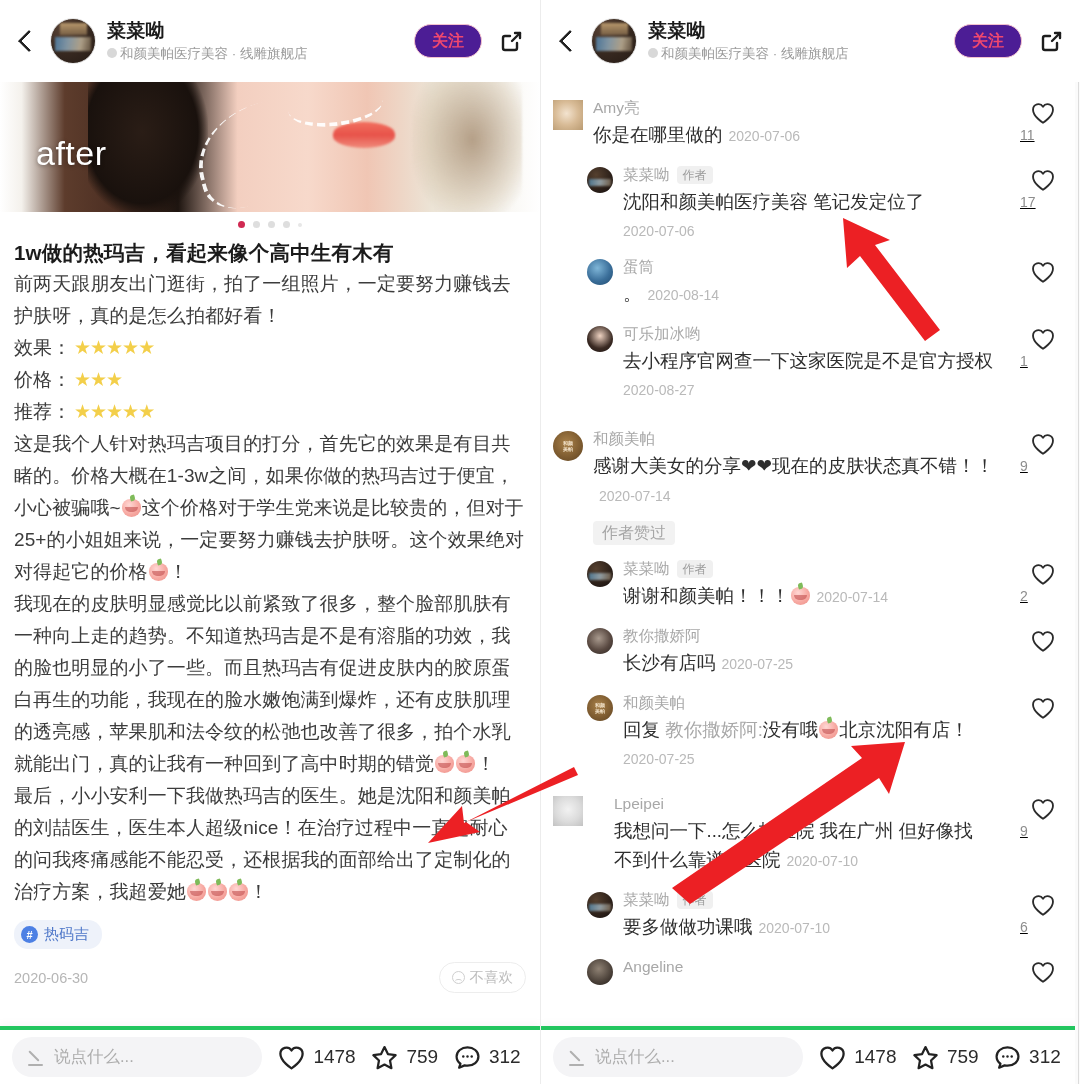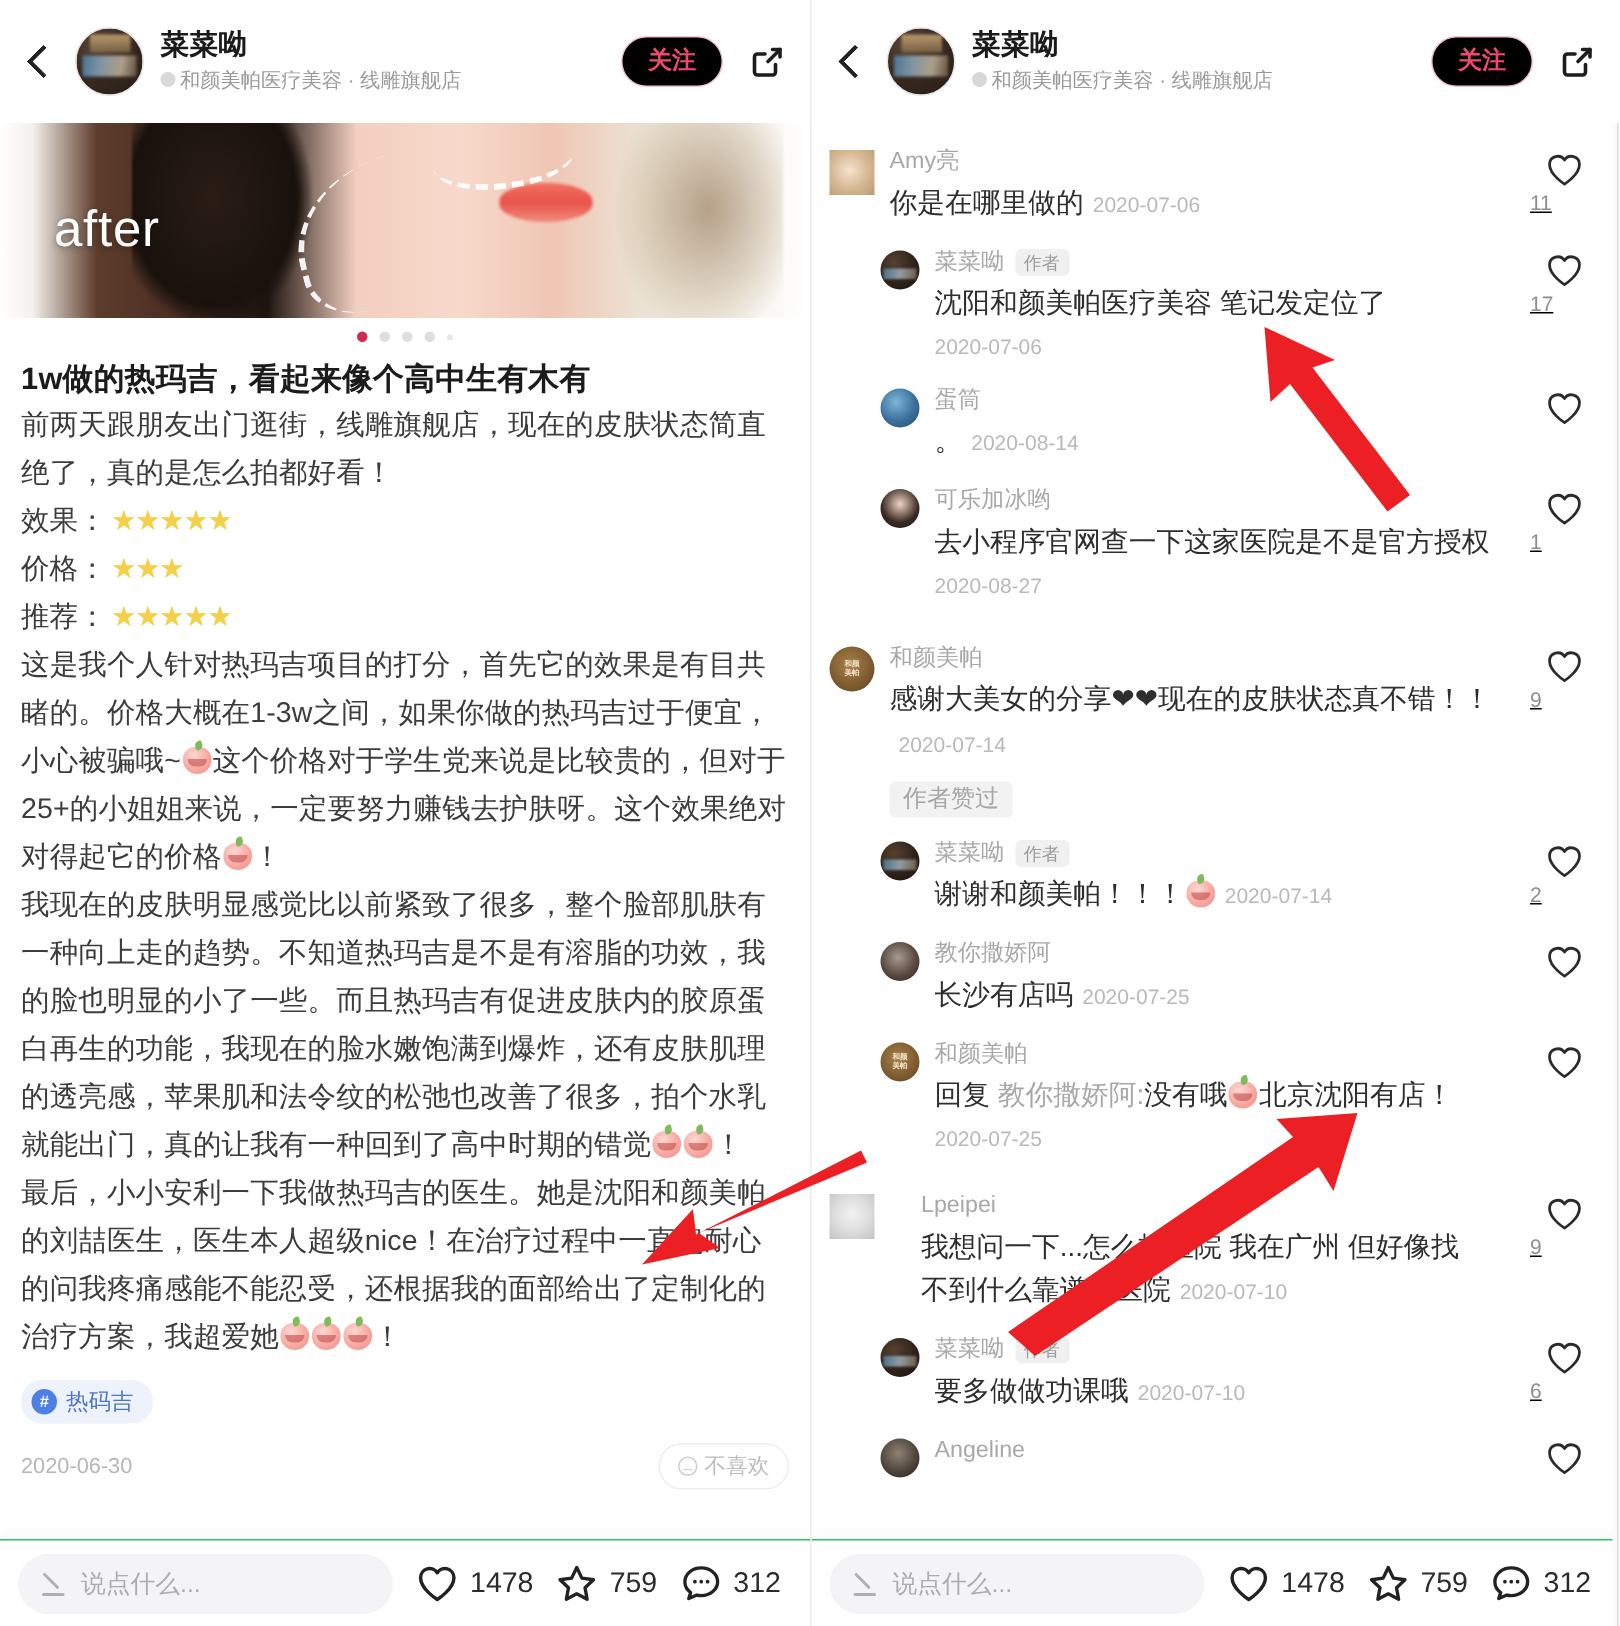--- a/index.html
+++ b/index.html
@@ -40,21 +40,21 @@
     background: linear-gradient(180deg,#c3a273,#7c6448); opacity:.9; filter: blur(1.2px);
   }
   .hdr-txt { margin-left: 11px; flex:1 1 auto; min-width:0; }
   .hdr-name { font-size: 19px; font-weight: 700; color:#1a1a1a; line-height: 22px; letter-spacing:.3px;}
   .hdr-sub { font-size: 13.5px; color:#9a9a9a; line-height: 19px; margin-top: 2px; display:flex; align-items:center; }
   .loc-ico{
     display:inline-block; width:10px; height:10px; border-radius:50%;
     background:#d8d8d8; margin-right:3px; flex:0 0 10px;
   }
   .follow-btn{
-    border: 1.5px solid #f4c2ce; color:#f0486e; background:#000000;
+    border: 1.5px solid #f4c2ce; color:#f0486e; background:#4c1d95;
     border-radius: 18px; padding: 6px 17px; font-size: 16px; font-weight:600;
     line-height: 20px; cursor:pointer; white-space:nowrap;
   }
   .share-ico{ width:30px; height:30px; margin-left:14px; position:relative; flex:0 0 30px; cursor:pointer;}
 
   
   .photo{
     position: relative; width:100%; height:130px; overflow:hidden;
     background: linear-gradient(90deg,#ffffff 0%, #f4f1ec 4%, #5d3c2c 12%, #4b2e22 22%, #1e1510 33%,
                 #f3cfc0 44%, #f7d9cb 57%, #f0c6b4 68%, #ece4d6 80%, #f7f5f0 92%, #ffffff 100%);
@@ -158,21 +158,21 @@
     display:inline-block; background:#f2f2f2; color:#a6a6a6; font-size:16px;
     border-radius:4px; padding:4px 9px; margin-top:10px; line-height:16px;
   }
   .cmt-like{ flex:0 0 46px; text-align:left; padding-top:4px; cursor:pointer;text-decoration:underline;}
   .cmt-like .hn{ font-size:14px; color:#8d8d8d; margin-top:1px; display:block; line-height:18px;}
   svg.heart{ display:block; margin:0 auto; }
 
   
   .botbar{
     position:absolute; left:0; bottom:0; width:100%; height:58px; background:#fff;
-    border-top:1px solid #22c55e; display:flex; align-items:center; padding:0 12px; gap:0;
+    border-top:4px solid #22c55e; display:flex; align-items:center; padding:0 12px; gap:0;
     box-shadow: 0 -3px 8px rgba(0,0,0,.035);
   }
   .cmt-input{
     flex:0 0 250px; height:40px; background:#f4f4f6; border-radius:20px;
     display:flex; align-items:center; padding:0 16px; gap:9px; cursor:text;
   }
   .pen{ width:17px;height:17px;position:relative; flex:0 0 17px;}
   .pen::before{content:"";position:absolute;left:1px;top:1px;width:14px;height:2px;background:#b0b0b0;
       transform:rotate(45deg);transform-origin:left center;border-radius:1px;}
   .pen::after{content:"";position:absolute;left:0;bottom:0;width:15px;height:1.6px;background:#b0b0b0;border-radius:1px;}
@@ -227,21 +227,21 @@
     <div class="dots">
       <i class="on"></i>
       <i></i>
       <i></i>
       <i></i>
       <i class="sm"></i>
     </div>
 
     <div class="note">
       <div class="note-title">1w做的热玛吉，看起来像个高中生有木有</div>
-      <div class="note-p">前两天跟朋友出门逛街，线雕旗舰店，现在的皮肤状态简直绝了，真的是怎么拍都好看！</div>
+      <div class="note-p">前两天跟朋友出门逛街，拍了一组照片，一定要努力赚钱去护肤呀，真的是怎么拍都好看！</div>
 
       <div class="rate-row">
         <span class="rate-lbl">效果：</span>
         <span class="stars">★★★★★</span>
       </div>
       <div class="rate-row">
         <span class="rate-lbl">价格：</span>
         <span class="stars">★★★</span>
       </div>
       <div class="rate-row">

